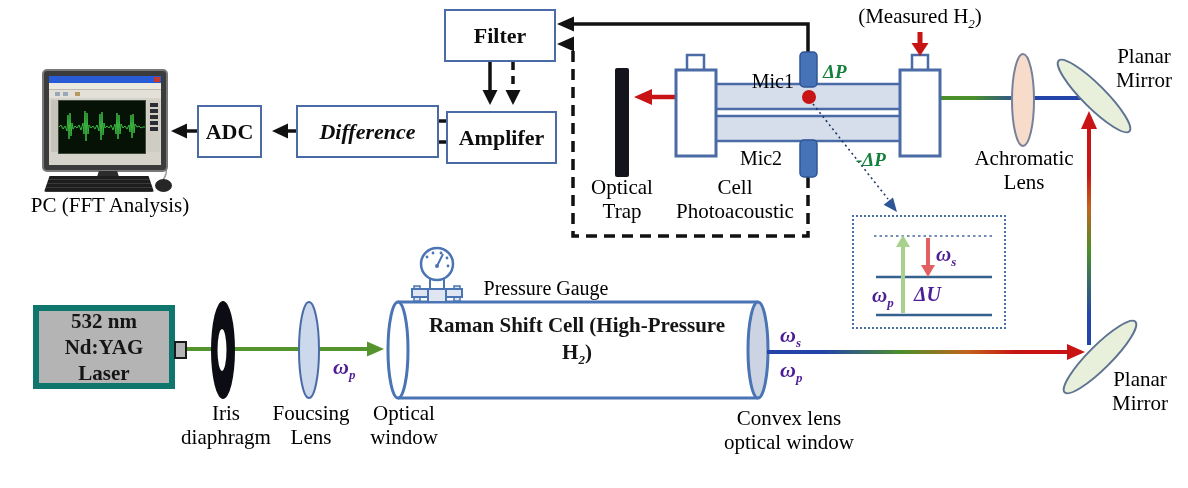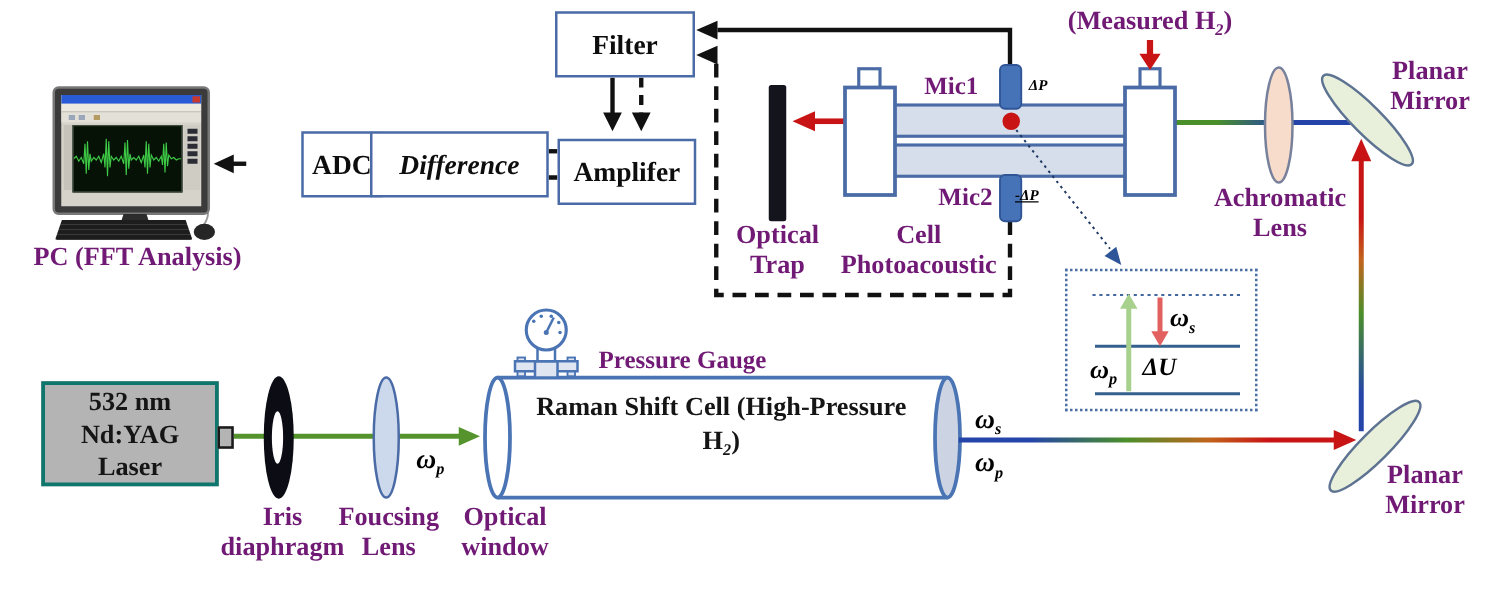--- a/index.html
+++ b/index.html
@@ -1,24 +1,24 @@
 <!DOCTYPE html>
 <html><head>
 <meta charset="utf-8">
 <style>
   html,body{margin:0;padding:0;background:#fff;}
   .stage{position:relative;width:1188px;height:488px;background:#ffffff;overflow:hidden;
          font-family:"Liberation Serif","DejaVu Serif",serif;color:#151515;}
   .layer{position:absolute;left:0;top:0;}
-  .lbl{position:absolute;font-weight:bold;text-align:center;line-height:1.13;font-size:21px;color:#701a75;}
+  .lbl{position:absolute;font-weight:normal;text-align:center;line-height:1.13;font-size:21px;color:#000000;}
   .lbl .ln{display:block;}
   .sbox{position:absolute;background:#fff;border:2.5px solid #4a6ba6;display:flex;align-items:center;
         justify-content:center;font-weight:bold;font-size:22px;color:#0d0d0d;box-sizing:border-box;}
-  .redlbl{color:#000000;font-style:italic;font-weight:bold;position:absolute;font-size:12px;}
-  .omega{position:absolute;font-weight:bold;font-style:italic;font-size:22px;color:#000000;}
+  .redlbl{color:#15803d;font-style:italic;font-weight:bold;position:absolute;font-size:19px;}
+  .omega{position:absolute;font-weight:bold;font-style:italic;font-size:22px;color:#4c1d95;}
   .omega sub,.sub2{font-size:13px;font-style:italic;}
   sub{line-height:0;}
   .inset-box{position:absolute;left:852px;top:215px;width:154px;height:114px;
              border:2px dotted #4a6fa5;box-sizing:border-box;background:transparent;}
   
   .monitor{position:absolute;left:42px;top:69px;width:126px;height:103px;background:#3b3b3b;
            border:2px solid #787878;border-radius:5px;box-sizing:border-box;}
   .screen{position:absolute;left:49px;top:76px;width:112px;height:89px;background:#d6d3cb;overflow:hidden;}
   .titlebar{position:absolute;left:0;top:0;width:100%;height:7px;background:#2a5bd7;}
   .closebox{position:absolute;right:1px;top:1px;width:6px;height:5px;background:#c8382e;}
@@ -31,21 +31,21 @@
   .lstrip{position:absolute;left:2px;top:24px;width:7px;height:52px;background:#c6c3bb;}
   .stand{position:absolute;left:95px;top:171px;width:26px;height:12px;background:#2c2c2c;
          clip-path:polygon(15% 0,85% 0,100% 100%,0 100%);}
   .standbase{position:absolute;left:79px;top:182px;width:56px;height:8px;background:#232323;border-radius:3px;}
   .keyboard{position:absolute;left:44px;top:176px;width:110px;height:16px;background:#1d1d1d;border-radius:2px;
             clip-path:polygon(5% 0,95% 0,100% 100%,0 100%);
             background-image:repeating-linear-gradient(#1d1d1d 0 3px,#3a3a3a 3px 4px);}
   .mouse{position:absolute;left:155px;top:179px;width:17px;height:13px;background:#262626;border-radius:50%;}
   
   .laserbox{position:absolute;left:33px;top:305px;width:142px;height:84px;background:#b4b4b4;
-            border:3px solid #0f766e;box-sizing:border-box;display:flex;flex-direction:column;
+            border:6px solid #0f766e;box-sizing:border-box;display:flex;flex-direction:column;
             align-items:center;justify-content:center;font-weight:bold;font-size:21px;line-height:26px;}
   
   .ramantext{position:absolute;left:420px;top:312px;width:314px;text-align:center;font-weight:bold;
              font-size:21px;line-height:27px;}
 </style>
 </head>
 <body>
 
 <div class="stage">
 
@@ -197,37 +197,37 @@
       <div class="rbtn" style="top:21px"></div>
       <div class="rbtn" style="top:27px"></div>
     </div>
   </div>
   <div class="stand"></div>
   <div class="standbase"></div>
   <div class="keyboard"></div>
   <div class="mouse"></div>
   <div class="lbl" style="left:8px;top:194px;width:204px;">PC (FFT Analysis)</div>
 
-  <div class="sbox" style="left:197px;top:105px;width:65px;height:53px;margin-left:44px;">ADC</div>
+  <div class="sbox" style="left:197px;top:105px;width:65px;height:53px;">ADC</div>
   <div class="sbox" style="left:296px;top:105px;width:143px;height:53px;font-style:italic;">Difference</div>
   <div class="sbox" style="left:446px;top:111px;width:111px;height:53px;">Amplifer</div>
   <div class="sbox" style="left:444px;top:9px;width:112px;height:53px;">Filter</div>
 
   <div class="lbl" style="left:577px;top:176px;width:90px;">
     <span class="ln">Optical</span>
     <span class="ln">Trap</span>
   </div>
   <div class="lbl" style="left:655px;top:176px;width:160px;">
     <span class="ln">Cell</span>
     <span class="ln">Photoacoustic</span>
   </div>
-  <div class="lbl" style="left:728px;top:58px;width:66px;text-align:center;font-size:20px;">Mic1</div>
-  <div class="lbl" style="left:728px;top:147px;width:66px;text-align:right;font-size:20px;">Mic2</div>
+  <div class="lbl" style="left:728px;top:70px;width:66px;text-align:right;font-size:20px;">Mic1</div>
+  <div class="lbl" style="left:728px;top:147px;width:66px;font-size:20px;">Mic2</div>
   <div class="redlbl" style="left:823px;top:61px;">ΔP</div>
-  <div class="redlbl" style="left:812px;top:149px;text-decoration:underline;">-ΔP</div>
+  <div class="redlbl" style="left:856px;top:149px;">-ΔP</div>
   <div class="lbl" style="left:828px;top:5px;width:184px;">
     <span>(Measured H</span><sub class="sub2">2</sub><span>)</span>
   </div>
 
   <div class="lbl" style="left:964px;top:147px;width:120px;">
     <span class="ln">Achromatic</span>
     <span class="ln">Lens</span>
   </div>
   <div class="lbl" style="left:1100px;top:45px;width:88px;">
     <span class="ln">Planar</span>
@@ -268,20 +268,24 @@
   </div>
   <div class="omega" style="left:333px;top:354px;">
     <span>ω</span><sub>p</sub>
   </div>
 
   <div class="ramantext">
     <span class="ln">Raman Shift Cell</span>
     <span class="ln"><span>(High-Pressure H</span><sub class="sub2">2</sub><span>)</span></span>
   </div>
   <div class="lbl" style="left:466px;top:277px;width:160px;font-size:20px;">Pressure Gauge</div>
+  <div class="lbl" style="left:700px;top:407px;width:178px;">
+    <span class="ln">Convex lens</span>
+    <span class="ln">optical window</span>
+  </div>
   <div class="omega" style="left:780px;top:322px;">
     <span>ω</span><sub>s</sub>
   </div>
   <div class="omega" style="left:780px;top:357px;">
     <span>ω</span><sub>p</sub>
   </div>
 
 </div>
 
 </body></html>

